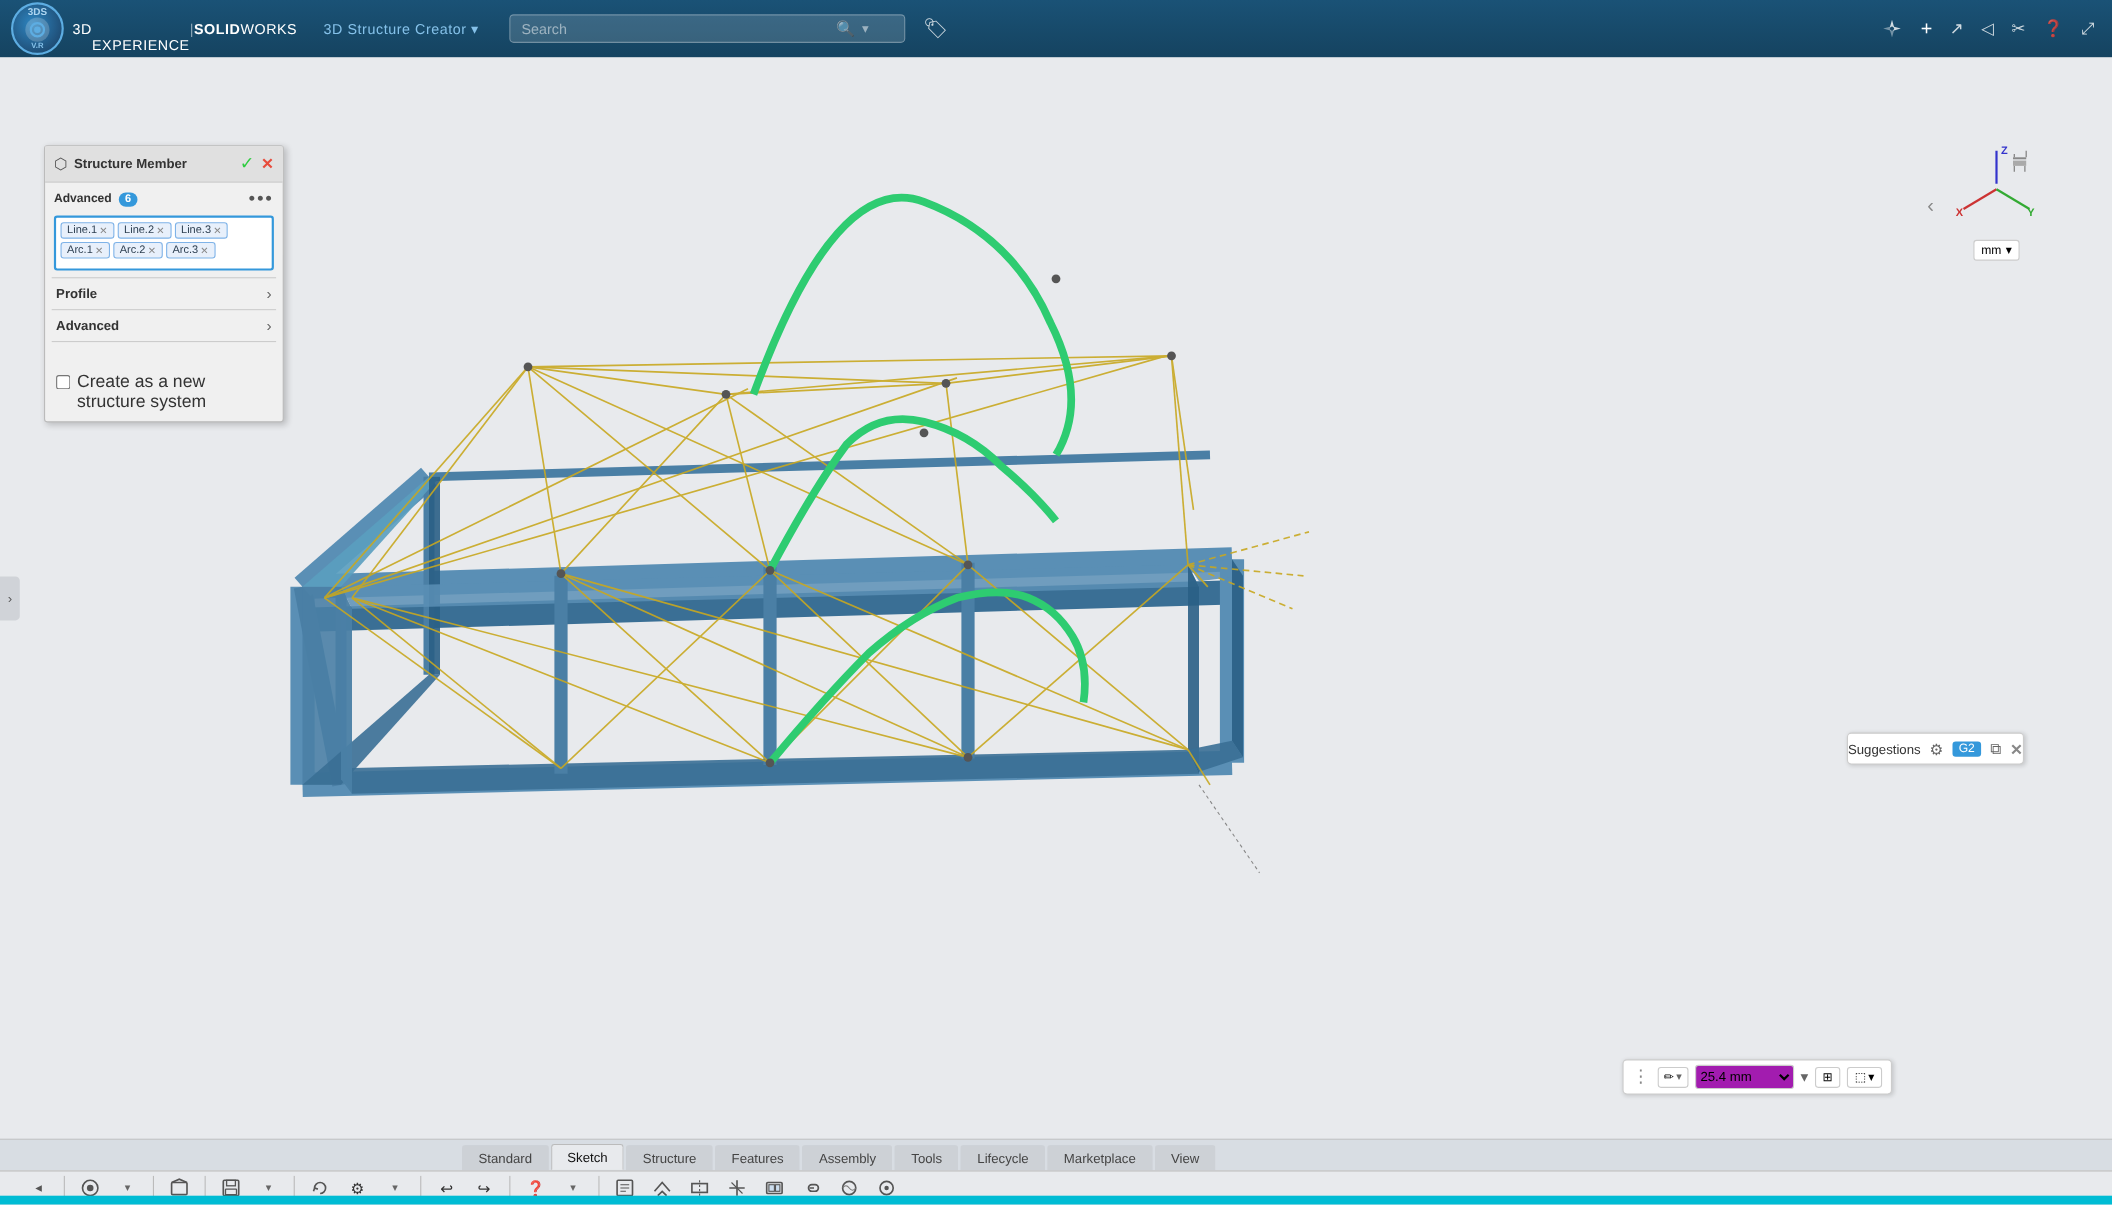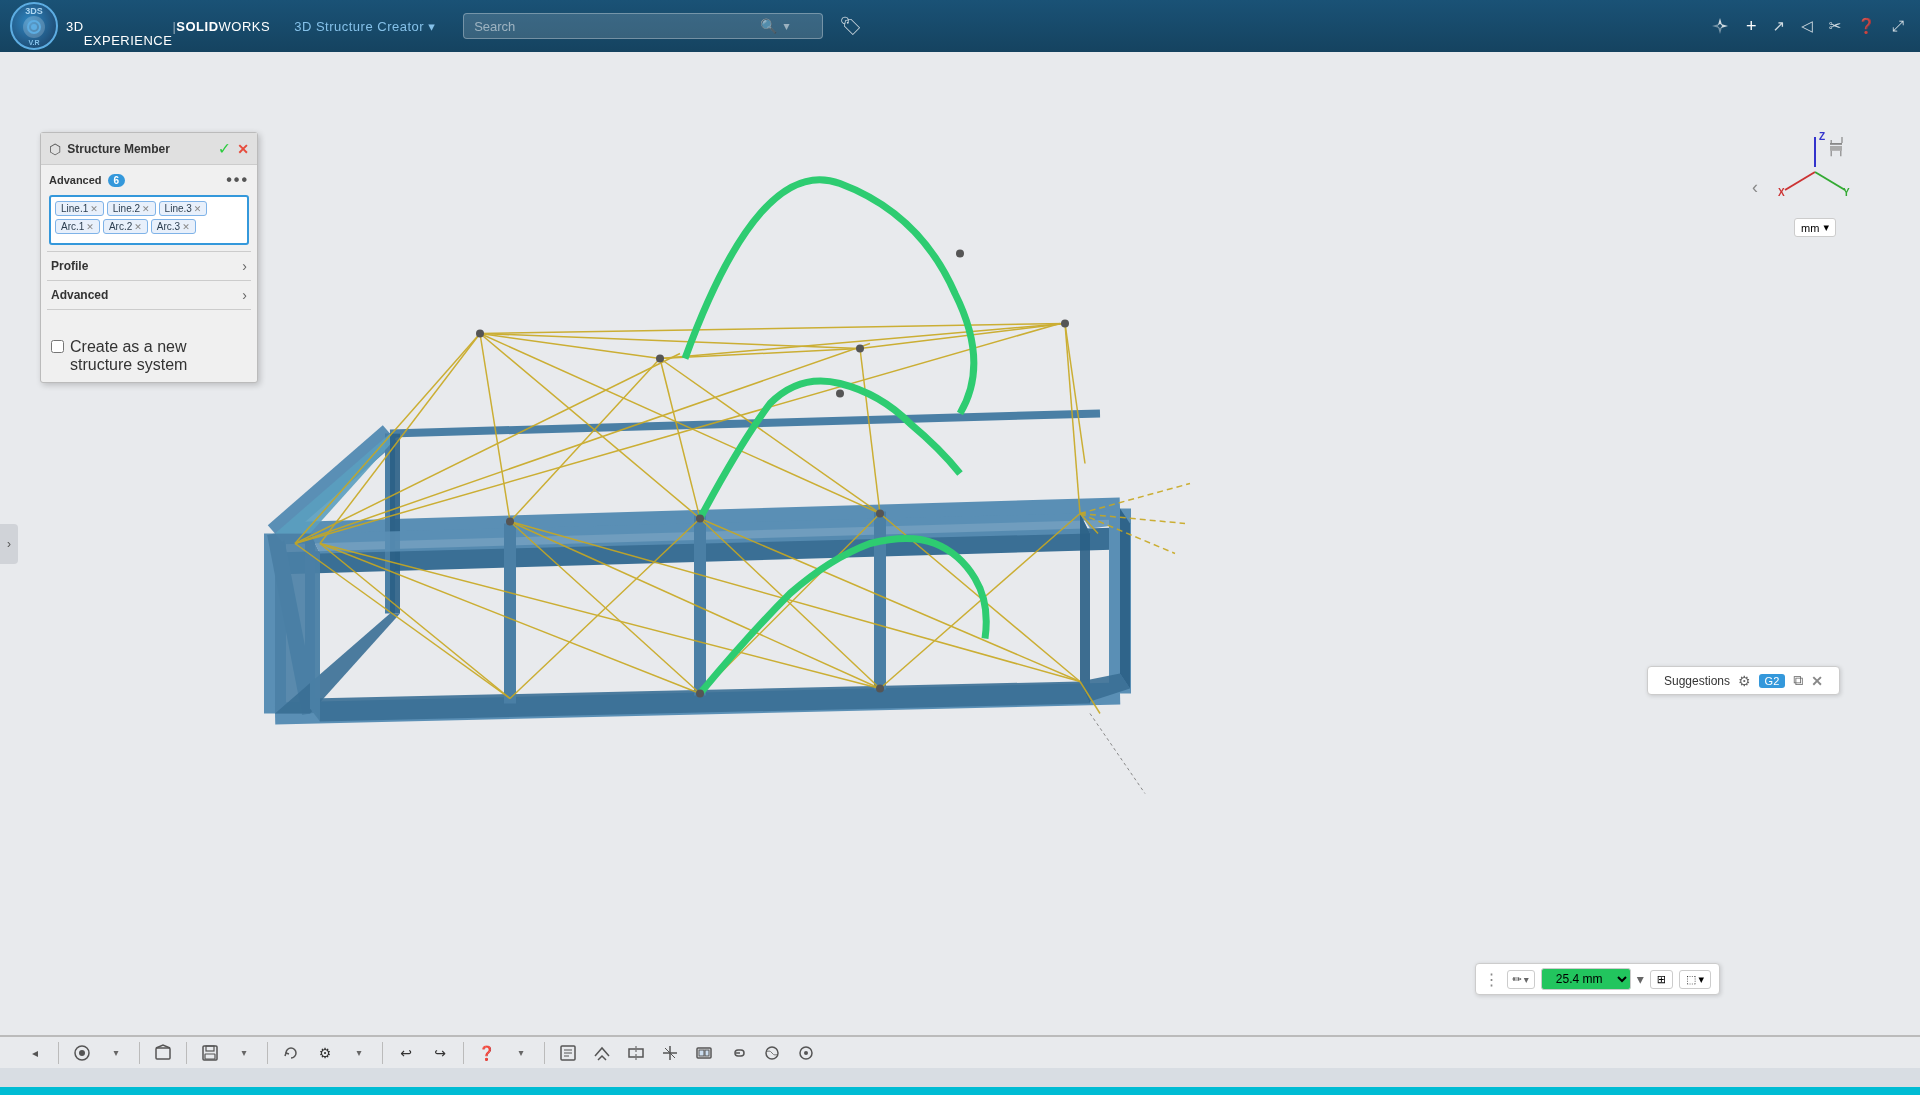--- a/index.html
+++ b/index.html
@@ -151,21 +151,21 @@
       background: white; border: 1px solid #ccc;
       border-radius: 3px; padding: 2px 6px;
       font-size: 11px; cursor: pointer;
       display: flex; align-items: center; gap: 4px;
     }
 
     
     #suggestions-box {
       position: absolute; right: 80px; bottom: 340px;
       background: white; border: 1px solid #ccc;
-      border-radius: 4px; padding: 5px 16px;
+      border-radius: 4px; padding: 5px 0;
       display: flex; align-items: center; gap: 8px;
       box-shadow: 1px 1px 4px rgba(0,0,0,0.15);
       font-size: 12px; color: #333;
     }
     #suggestions-label { font-weight: normal; }
     #suggestions-gear { color: #666; cursor: pointer; font-size: 14px; }
     #suggestions-badge {
       background: #3498db; color: white;
       border-radius: 3px; padding: 1px 6px; font-size: 11px;
     }
@@ -180,22 +180,22 @@
       display: flex; align-items: center; gap: 6px;
       box-shadow: 1px 1px 4px rgba(0,0,0,0.15);
     }
     #measure-dots { color: #888; font-size: 16px; letter-spacing: 1px; }
     #measure-icon-btn {
       display: flex; align-items: center; gap: 2px;
       border: 1px solid #ccc; border-radius: 3px; padding: 2px 5px;
       cursor: pointer; font-size: 11px;
     }
     #measure-value-select {
-      border: 1px solid #ccc; border-radius: 3px; padding: 2px 10px;
-      font-size: 12px; background: #22c55e; cursor: pointer; min-width: 90px;
+      border: 1px solid #ccc; border-radius: 3px; padding: 2px 0;
+      font-size: 12px; background: #a21caf; cursor: pointer; min-width: 90px;
     }
     #measure-dropdown { color: #666; font-size: 14px; cursor: pointer; }
     .measure-small-btn {
       border: 1px solid #ccc; border-radius: 3px; padding: 2px 6px;
       cursor: pointer; font-size: 11px; background: white;
       display: flex; align-items: center; gap: 2px;
     }
 
     
     #bottom-tabs {
@@ -518,20 +518,31 @@
       </div>
       <div class="measure-small-btn">
         <span>⬚</span>
         <span>▾</span>
       </div>
     </div>
   </div>
 </div>
 
 <div id="bottom-tabs">
+  <div id="tab-row">
+    <div class="tab-item">Standard</div>
+    <div class="tab-item active">Sketch</div>
+    <div class="tab-item">Structure</div>
+    <div class="tab-item">Features</div>
+    <div class="tab-item">Assembly</div>
+    <div class="tab-item">Tools</div>
+    <div class="tab-item">Lifecycle</div>
+    <div class="tab-item">Marketplace</div>
+    <div class="tab-item">View</div>
+  </div>
   <div id="toolbar-row">
 
     <div class="toolbar-btn" style="font-size:12px;color:#555;">◂</div>
     <div class="toolbar-separator"></div>
 
     <div class="toolbar-btn">
       <svg width="18" height="18" viewBox="0 0 18 18">
           <circle cx="9" cy="9" r="7" fill="none" stroke="#555" stroke-width="1.5"></circle>
           <circle cx="9" cy="9" r="3" fill="#555"></circle>
         </svg>

